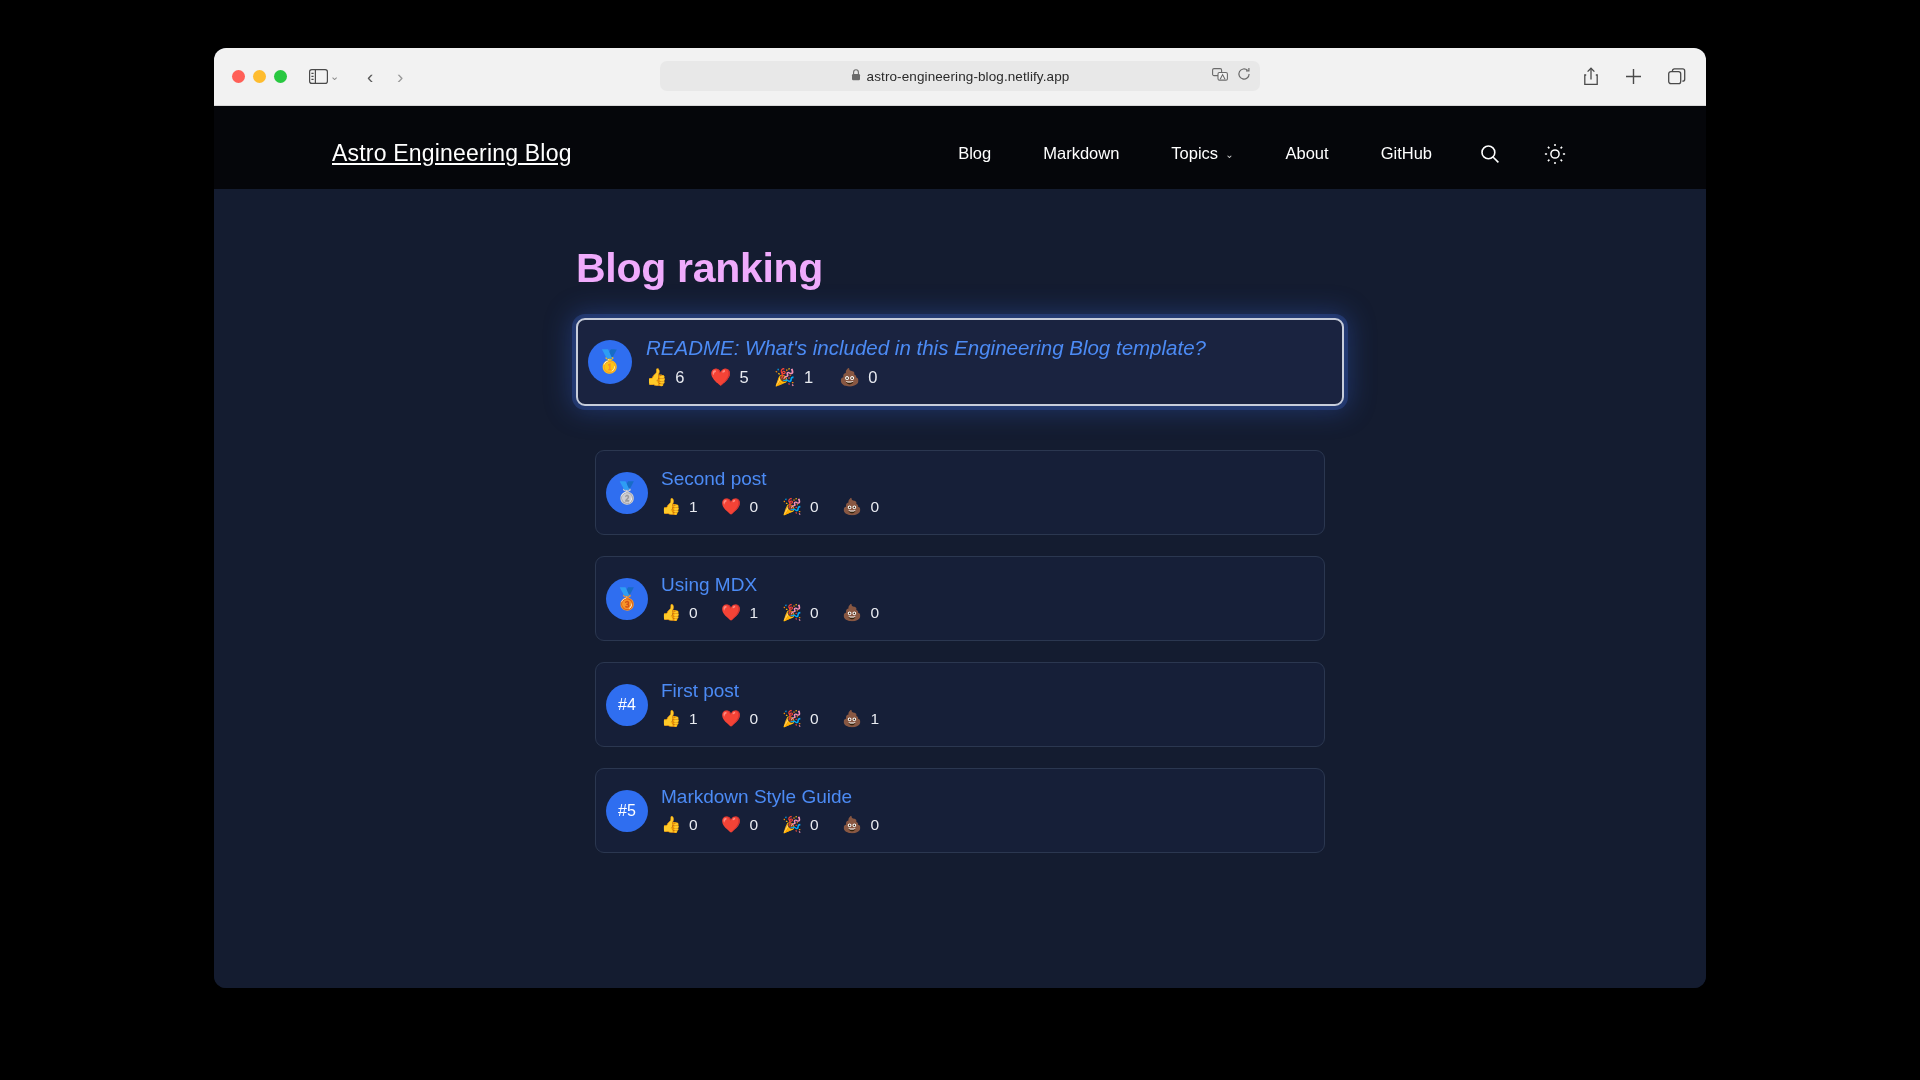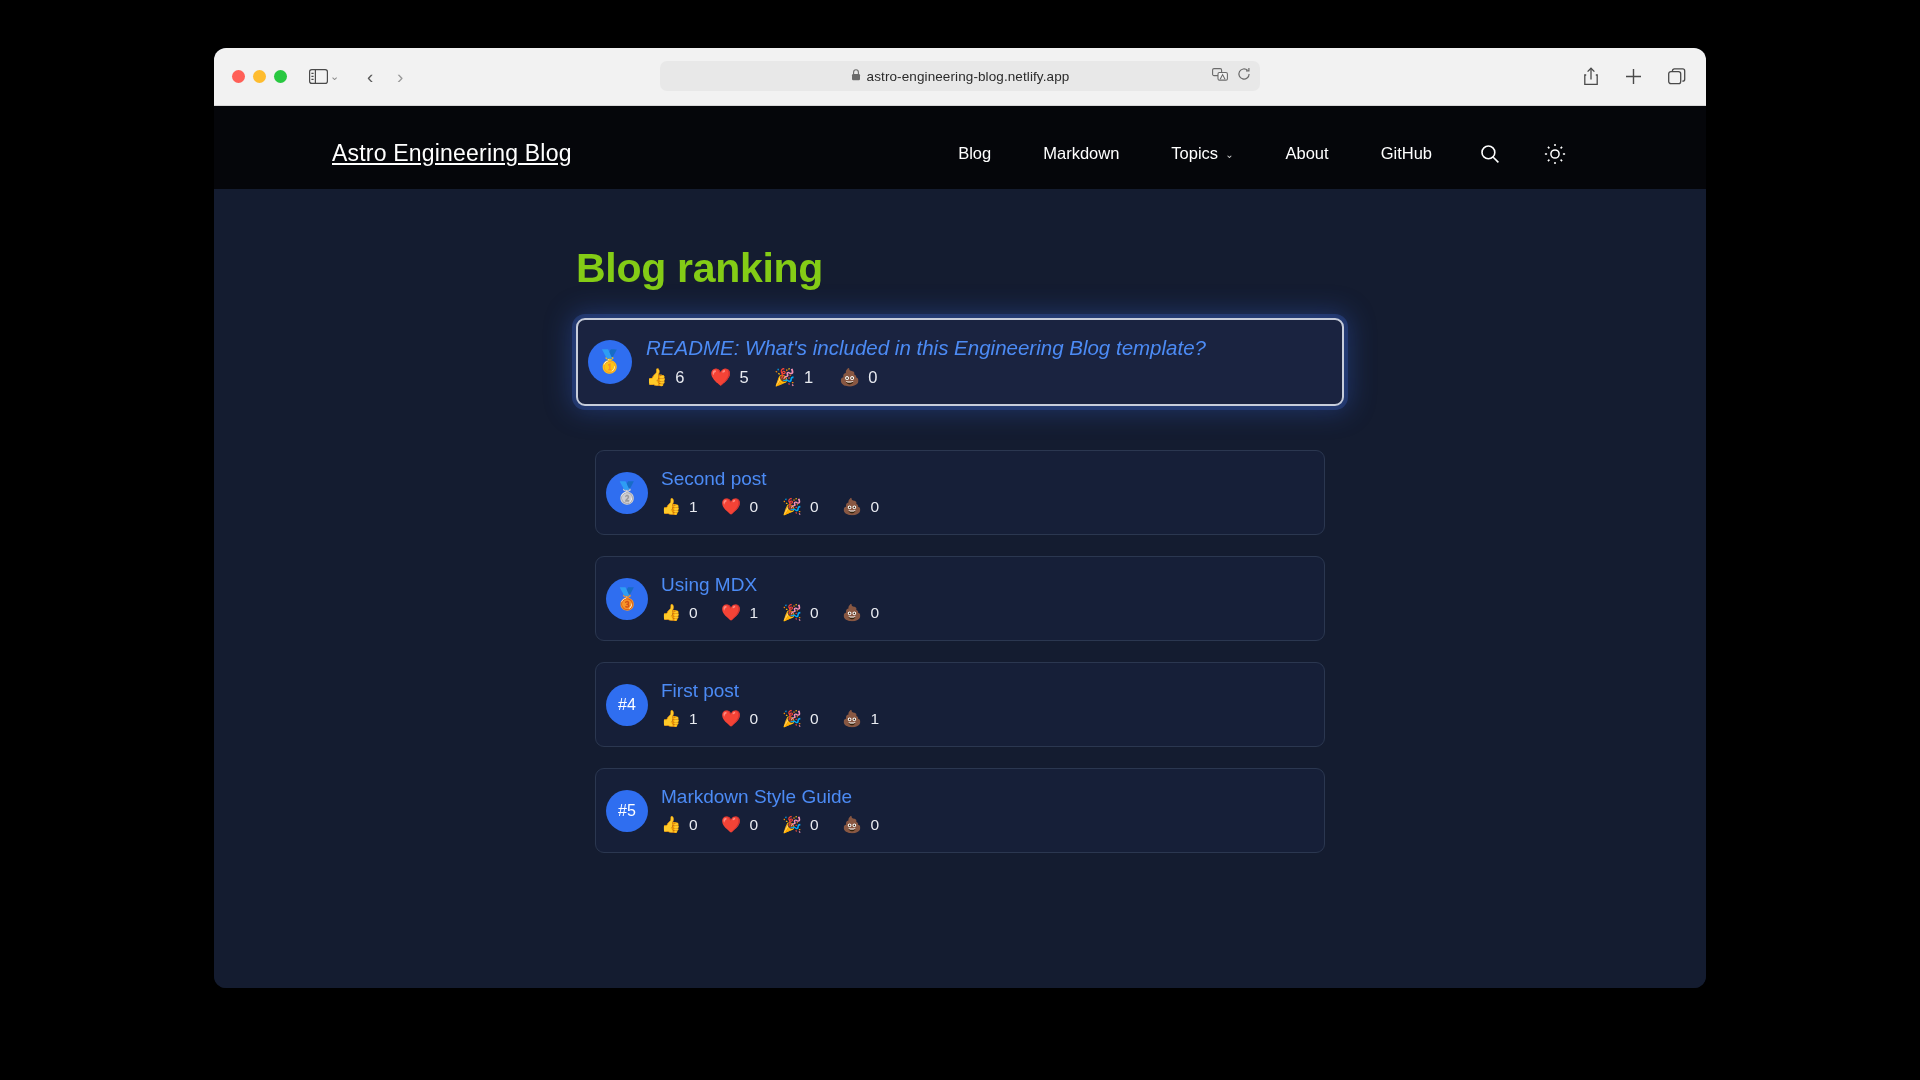--- a/index.html
+++ b/index.html
@@ -111,21 +111,21 @@
     color: #ffffff;
   }
 
   
   .main {
     padding: 56px 0 0 0;
   }
   .inner { margin: 0 auto; width: 768px; }
   h1.title {
     font-size: 41px;
-    color: #84cc16;
+    color: #f0abfc;
     font-weight: 700;
     letter-spacing: -0.3px;
   }
   .subtitle {
     margin-top: 33px;
     font-size: 16.5px;
     color: #e6e8ef;
   }
 
   .cards { margin-top: 26px; }

